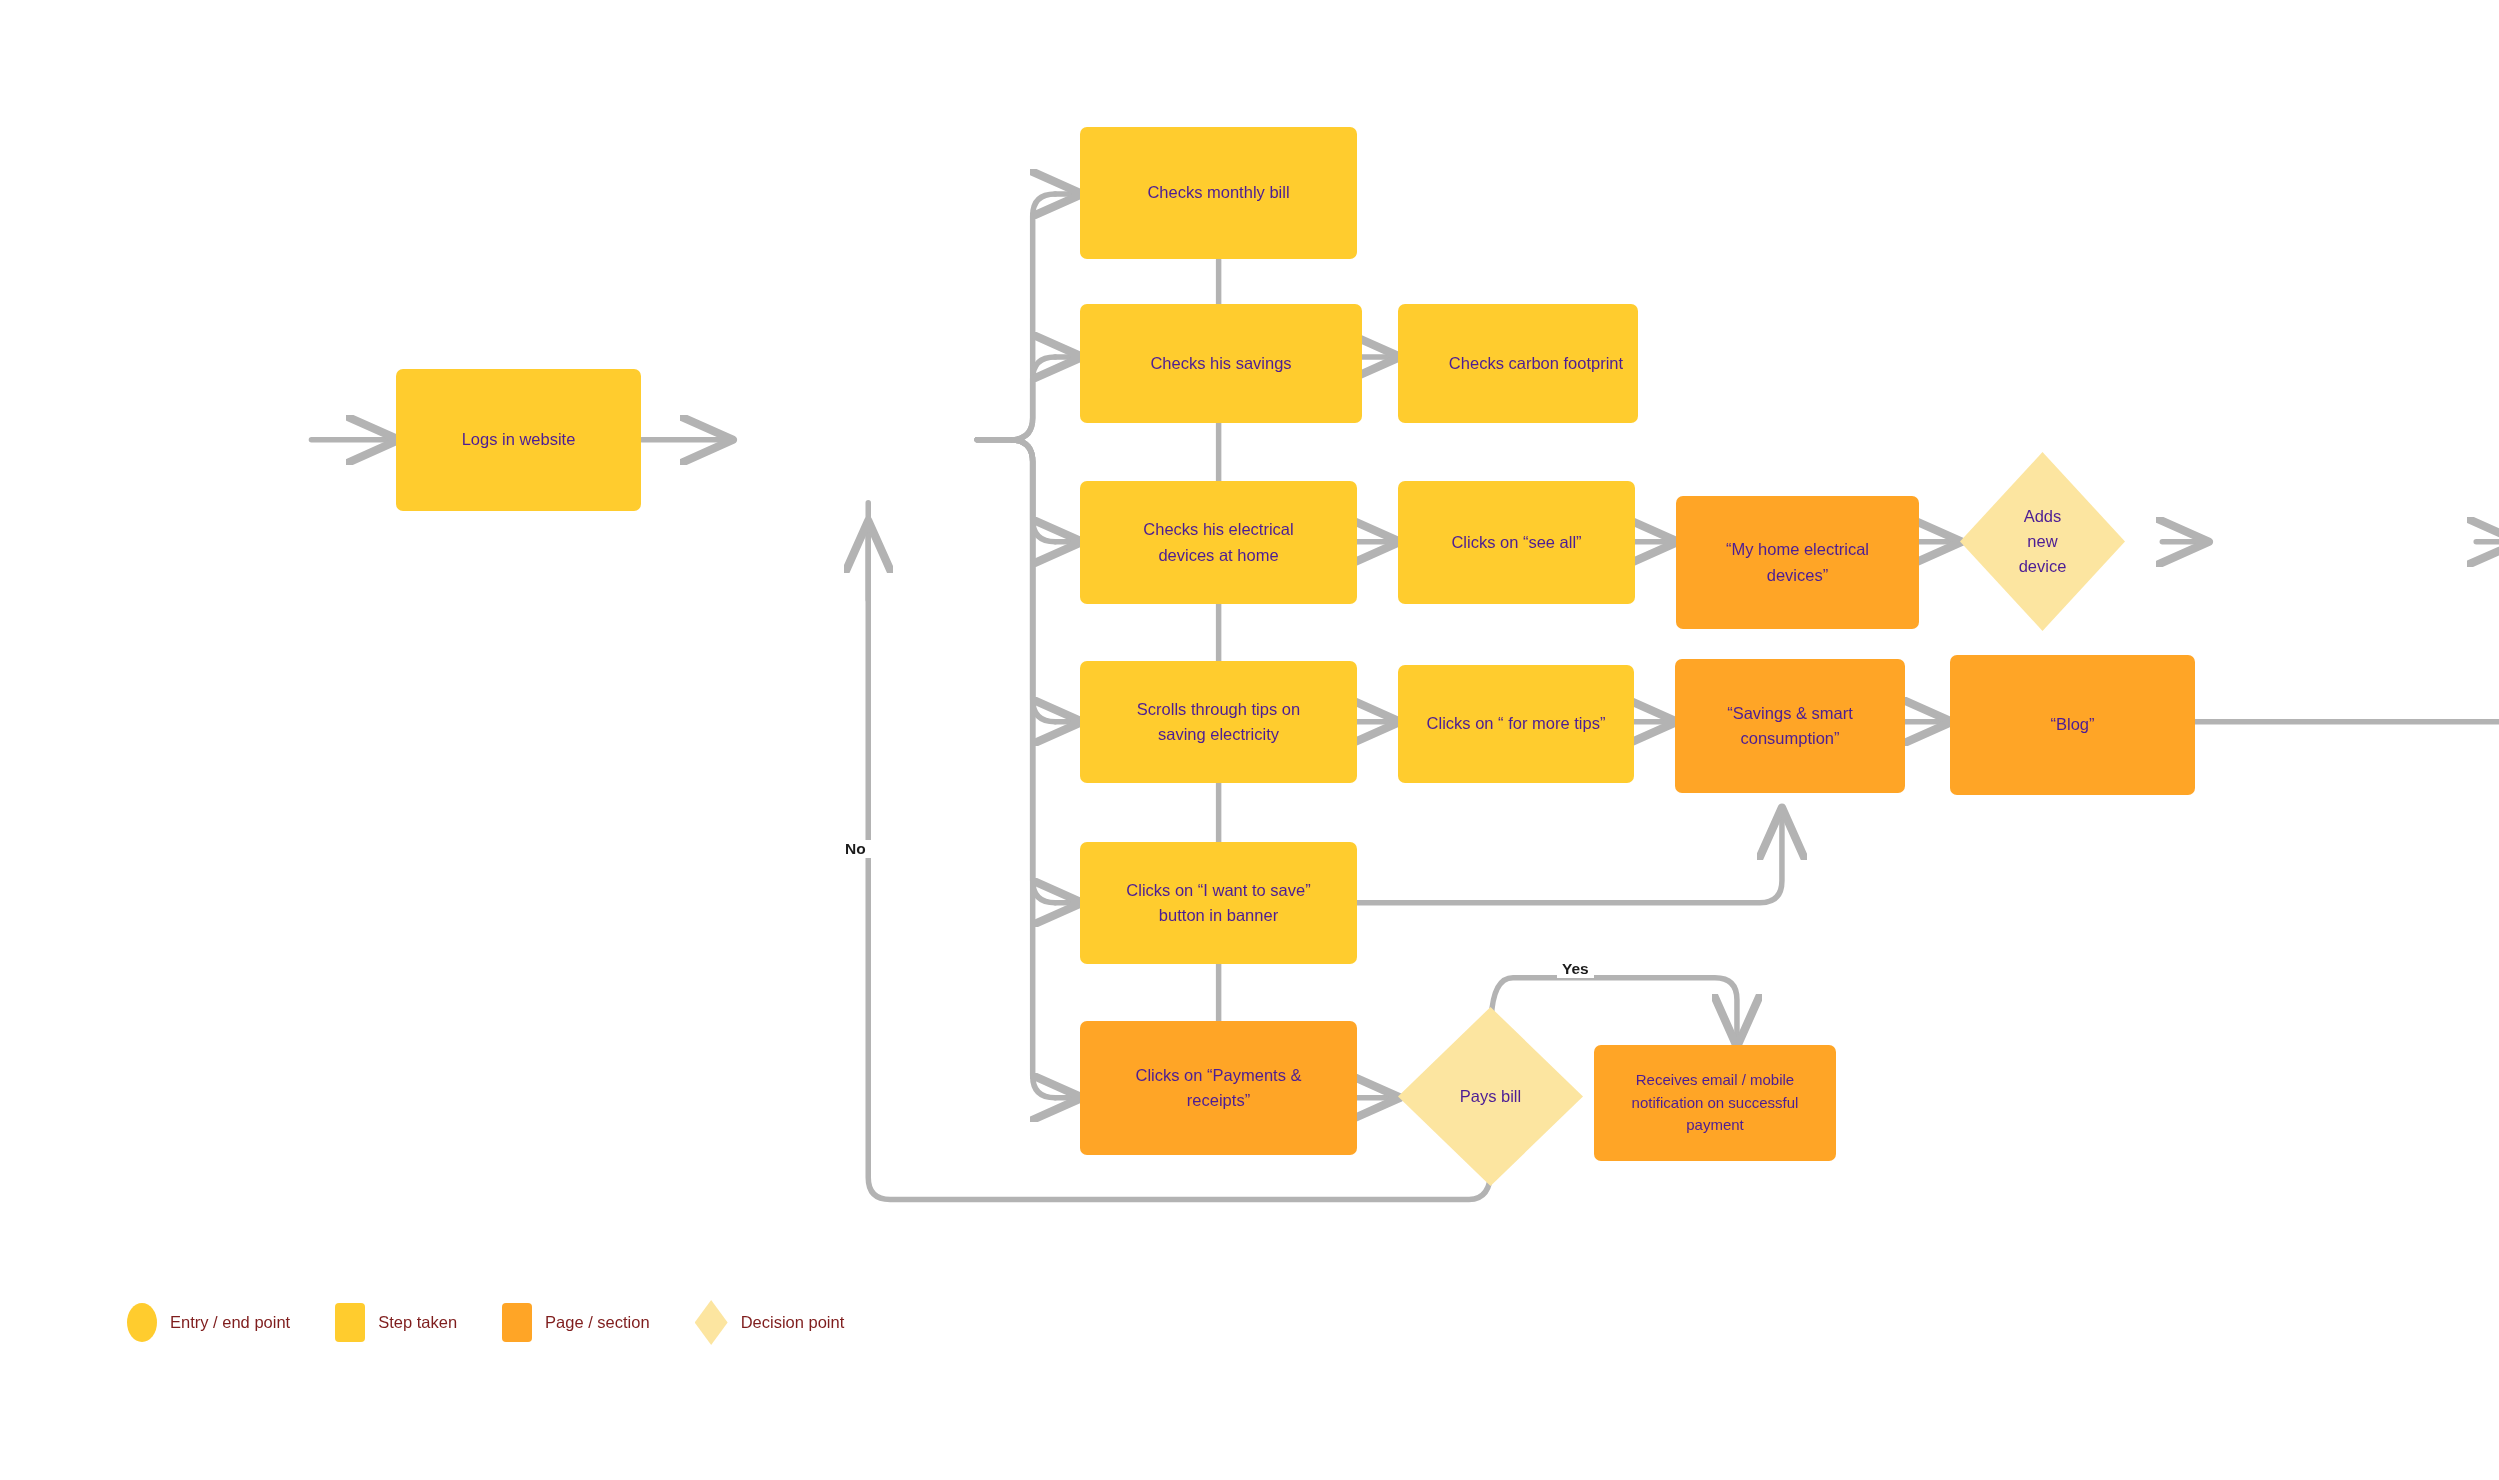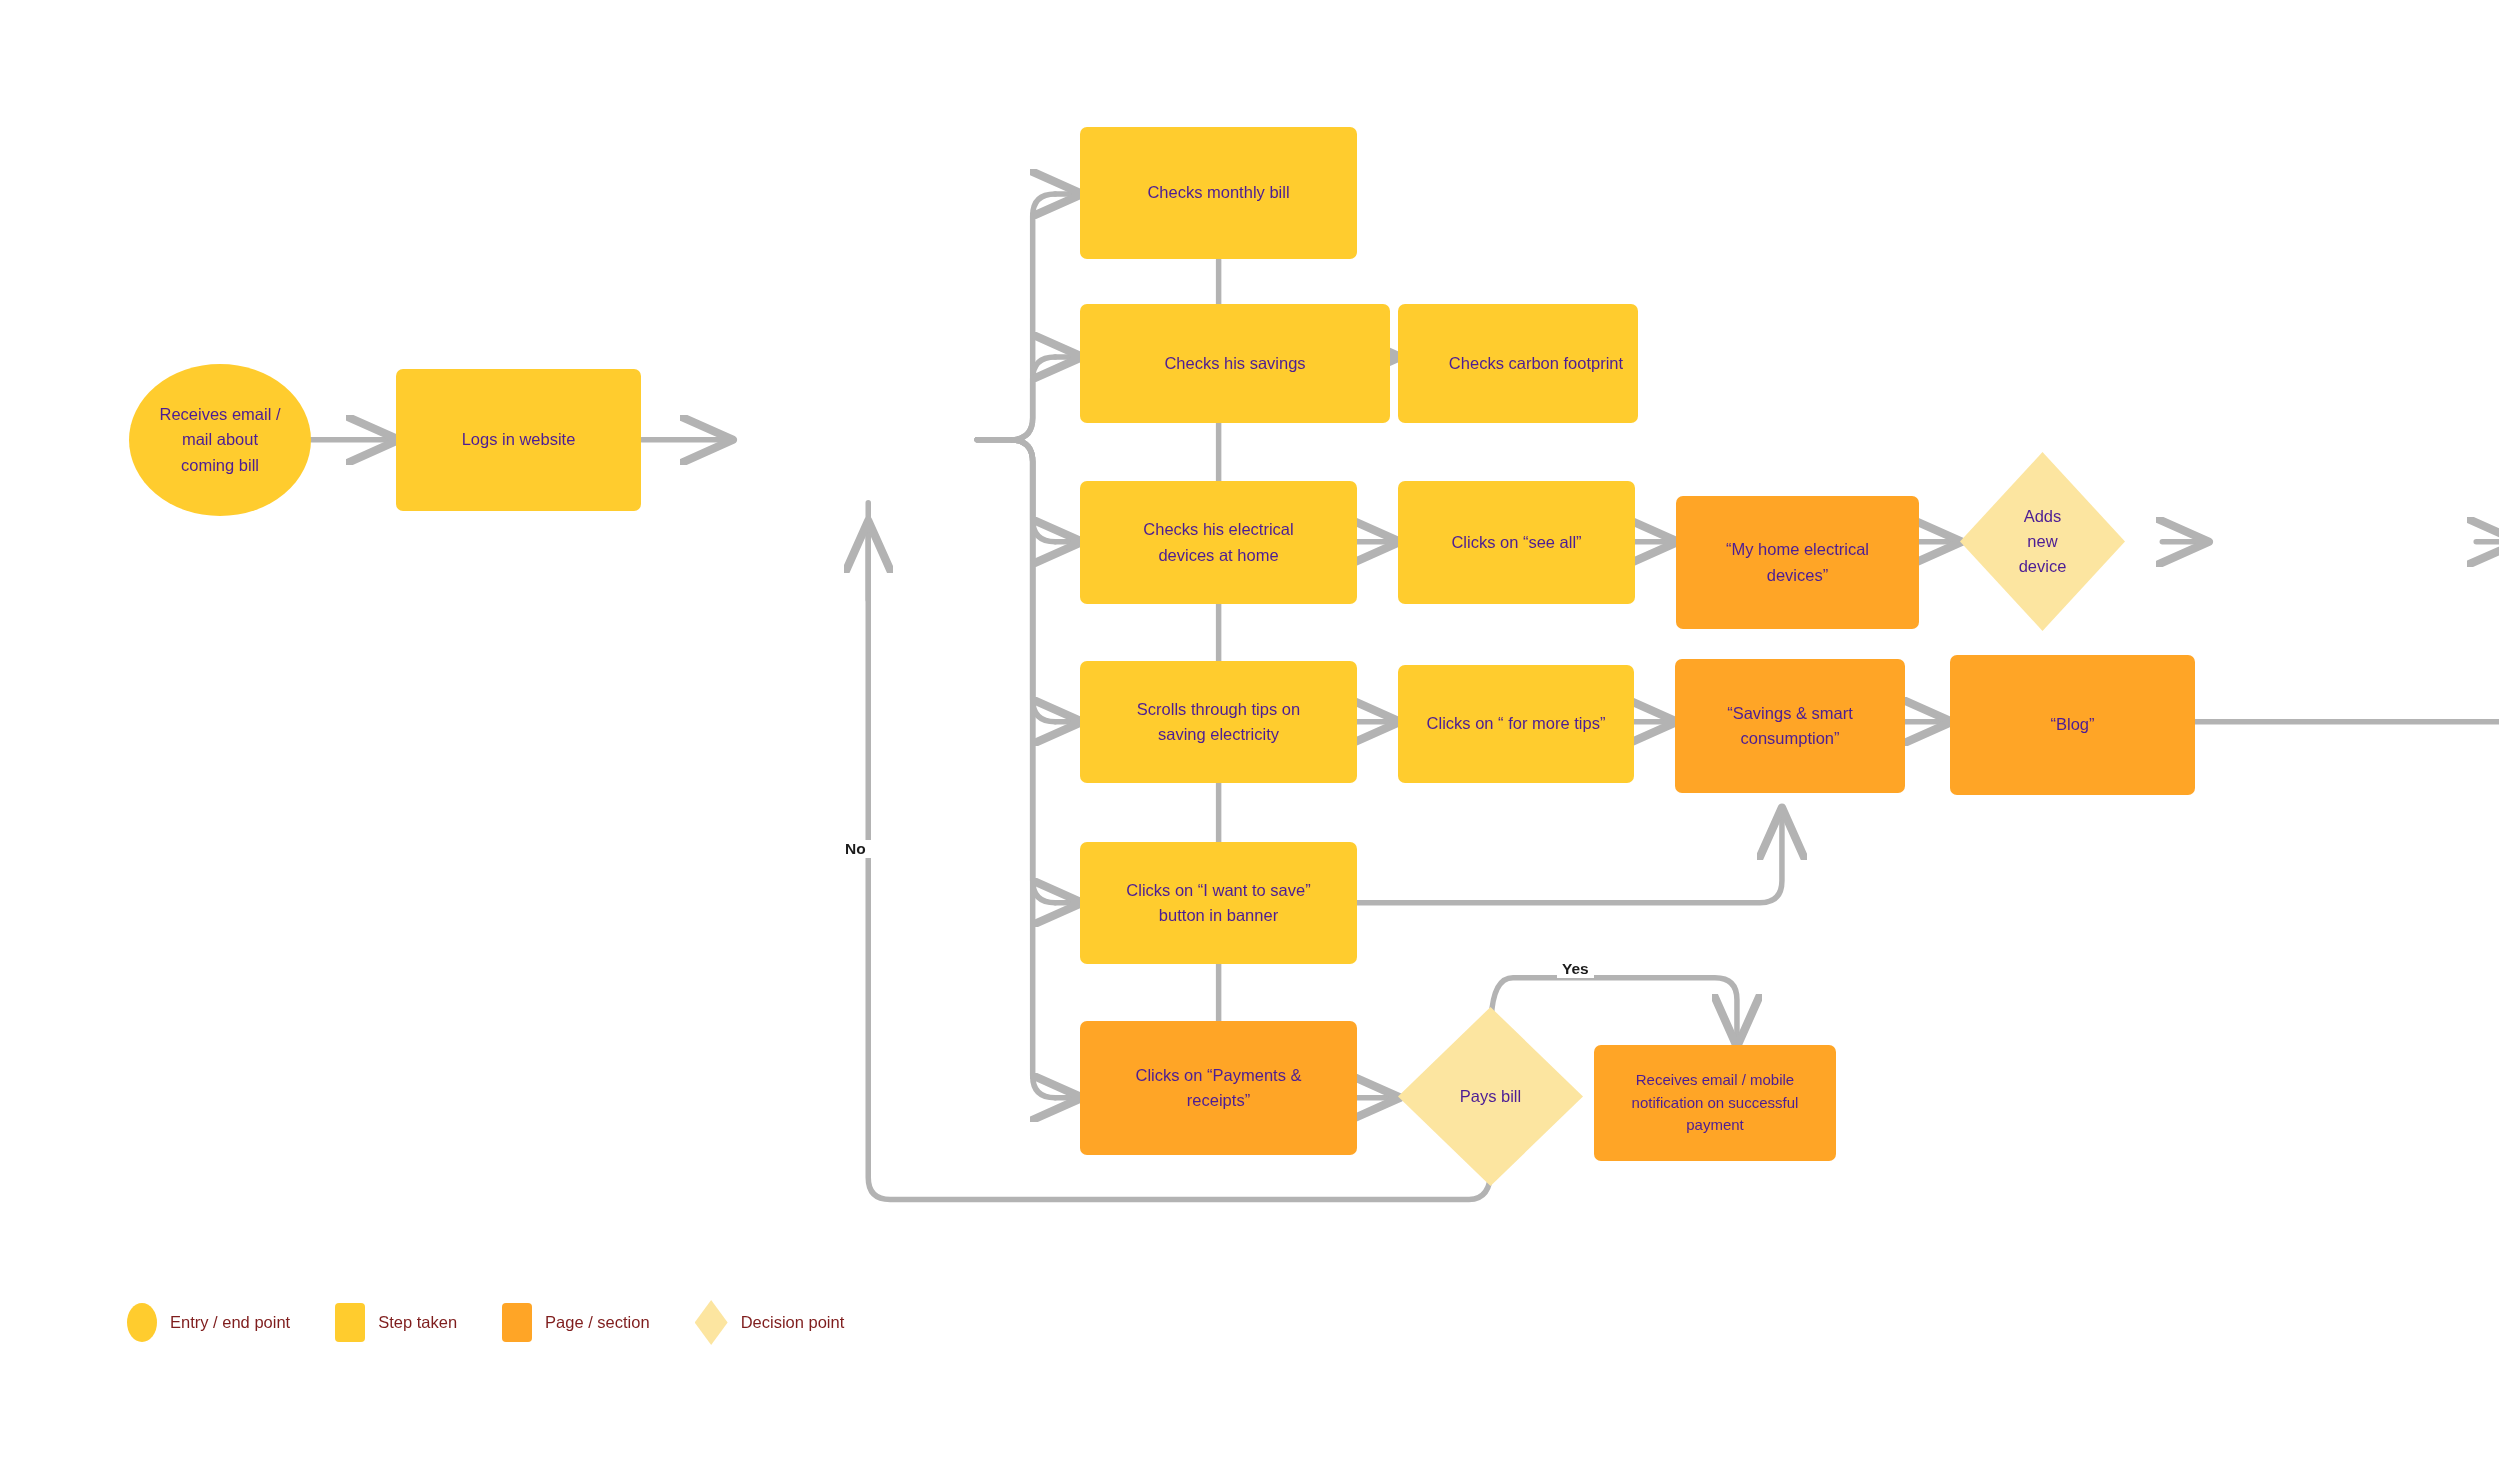--- a/index.html
+++ b/index.html
@@ -181,36 +181,31 @@
 
       <path d="M2714,2196 L2796,2196" marker-end="url(#ah)"></path>
 
       <path d="M2982,2055 Q2982,1956 3026,1956 L3430,1956 Q3474,1956 3474,2000 L3474,2090" marker-end="url(#ah)"></path>
 
       <path d="M2982,2337 Q2982,2400 2938,2400 L1780,2400 Q1736,2400 1736,2356 L1736,1050 Q1736,1006 1736,1006 L1736,1006"></path>
       <path d="M1736,1200 L1736,1046" marker-end="url(#ah)"></path>
     </g>
   </svg>
 
-  <div class="node n-terminal" style="left:129px; top:364px; width:182px; height:152px; font-size:16.5px;">
-    <span class="nlabel">Receives email /
-mail about
-coming bill</span>
-  </div>
 
   <div class="node n-step" style="left:396px; top:369px; width:245px; height:142px; font-size:16.5px;">
     <span class="nlabel">Logs in website</span>
   </div>
 
 
   <div class="node n-step" style="left:1080px; top:127px; width:277px; height:132px; font-size:16.5px;">
     <span class="nlabel">Checks monthly bill</span>
   </div>
 
-  <div class="node n-step" style="left:1080px; top:304px; width:310px; height:119px; font-size:16.5px;">
+  <div class="node n-step" style="left:1080px; top:304px; width:282px; height:119px; font-size:16.5px;">
     <span class="nlabel">Checks his savings</span>
   </div>
 
   <div class="node n-step" style="left:1398px; top:304px; width:240px; height:119px; font-size:16.5px;padding-left:36px;">
     <span class="nlabel">Checks carbon footprint</span>
   </div>
 
   <div class="node n-step" style="left:1080px; top:481px; width:277px; height:123px; font-size:16.5px;">
     <span class="nlabel">Checks his electrical
 devices at home</span>

